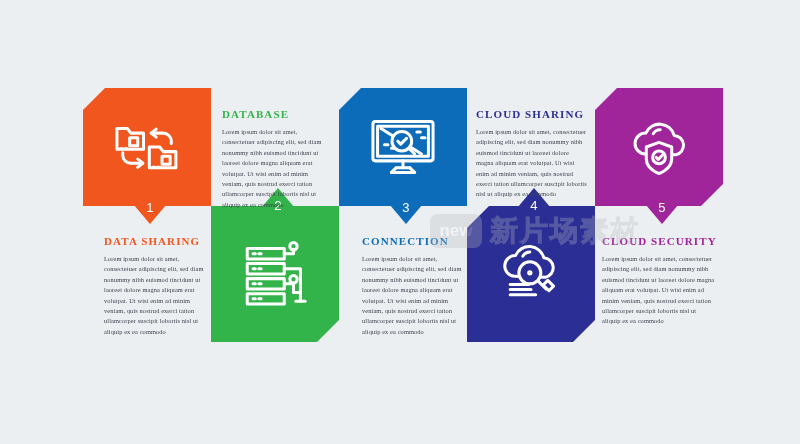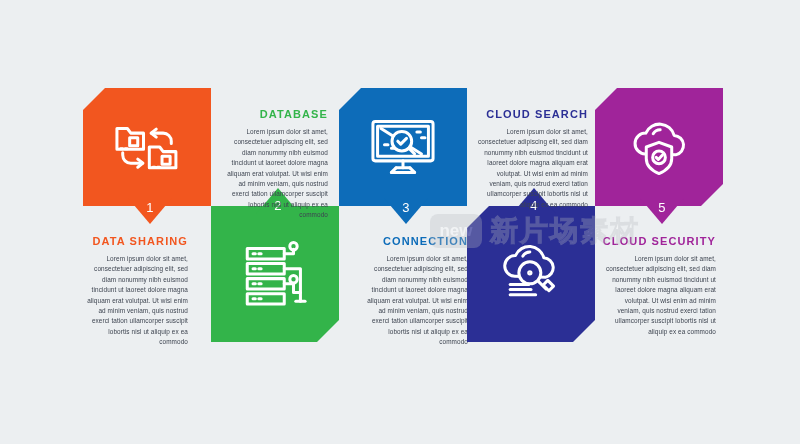--- a/index.html
+++ b/index.html
@@ -38,22 +38,23 @@
     display:flex;
     align-items:center;
     justify-content:center;
   }
   .badge.down { clip-path: polygon(0 0, 100% 0, 50% 100%); padding-bottom:8px; }
   .badge.up   { clip-path: polygon(50% 0, 100% 100%, 0 100%); padding-top:8px; }
 
   
   .panel {
     position:absolute;
-    text-align:right;
+    text-align:left;
     padding:0 6px;
+    font-family:Liberation Serif, serif;
   }
   .panel .title {
     font-size:11px;
     font-weight:bold;
     letter-spacing:1.1px;
     margin-bottom:7px;
     white-space:nowrap;
   }
   .panel .body {
     font-size:6.4px;
@@ -109,21 +110,21 @@
         <path d="M36 20 h10 a7 7 0 0 1 7 7 v2"></path>
         <path d="M40 16.5 L35.5 20 L40 23.5"></path>
         <path d="M28 46 H18 a7 7 0 0 1 -7 -7 v-2"></path>
         <path d="M24 42.5 L28.5 46 L24 49.5"></path>
       </svg>
     </span>
   </div>
   <div class="badge down" style="left:128px; top:198px; background:#f2561f;">
     <span>1</span>
   </div>
-  <div class="panel" style="left:76px; top:235px; width:118px;">
+  <div class="panel" style="left:98px; top:235px; width:118px;">
     <div class="title" style="color:#f2561f;">DATA SHARING</div>
     <div class="body">Lorem ipsum dolor sit amet, consectetuer adipiscing elit, sed diam nonummy nibh euismod tincidunt ut laoreet dolore magna aliquam erat volutpat. Ut wisi enim ad minim veniam, quis nostrud exerci tation ullamcorper suscipit lobortis nisl ut aliquip ex ea commodo</div>
   </div>
 
   <div class="block cut-br" id="block2" style="left: 211px; top: 206px; width: 128px; height: 136px; background: rgb(51, 180, 74);">
     <span class="icon-wrap">
       <svg viewBox="0 0 64 64" fill="none" stroke="#ffffff" stroke-width="2.6" stroke-linecap="round" stroke-linejoin="round">
         <rect x="8" y="10" width="32" height="9"></rect>
         <rect x="8" y="23" width="32" height="9"></rect>
         <rect x="8" y="36" width="32" height="9"></rect>
@@ -188,21 +189,21 @@
         <path d="M14 41 h16"></path>
         <path d="M14 45.5 h18"></path>
         <path d="M14 50 h22"></path>
       </svg>
     </span>
   </div>
   <div class="badge up" style="left:512px; top:188px; background:#2b2f95;">
     <span>4</span>
   </div>
   <div class="panel" style="left:470px; top:108px; width:124px;">
-    <div class="title" style="color:#2b2f95;">CLOUD SEARCH</div>
+    <div class="title" style="color:#2b2f95;">CLOUD SHARING</div>
     <div class="body">Lorem ipsum dolor sit amet, consectetuer adipiscing elit, sed diam nonummy nibh euismod tincidunt ut laoreet dolore magna aliquam erat volutpat. Ut wisi enim ad minim veniam, quis nostrud exerci tation ullamcorper suscipit lobortis nisl ut aliquip ex ea commodo</div>
   </div>
 
   <div class="block cut-tl-br" id="block5" style="left: 595px; top: 88px; width: 128px; height: 118px; background: rgb(160, 36, 154);">
     <span class="icon-wrap">
       <svg viewBox="0 0 64 64" fill="none" stroke="#ffffff" stroke-width="2.6" stroke-linecap="round" stroke-linejoin="round">
         <path d="M20 38 a9 9 0 0 1 0.6 -18 a13 13 0 0 1 24.5 2 a8.5 8.5 0 0 1 1.4 16.8 Z"></path>
         <path d="M27 20.5 a7 7 0 0 1 6 -3.5"></path>
         <path d="M32 28 l11 4 v10 c0 7 -6 11 -11 13 c-5 -2 -11 -6 -11 -13 v-10 Z" fill="#a0249a"></path>
         <circle cx="32" cy="41" r="5.5"></circle>

